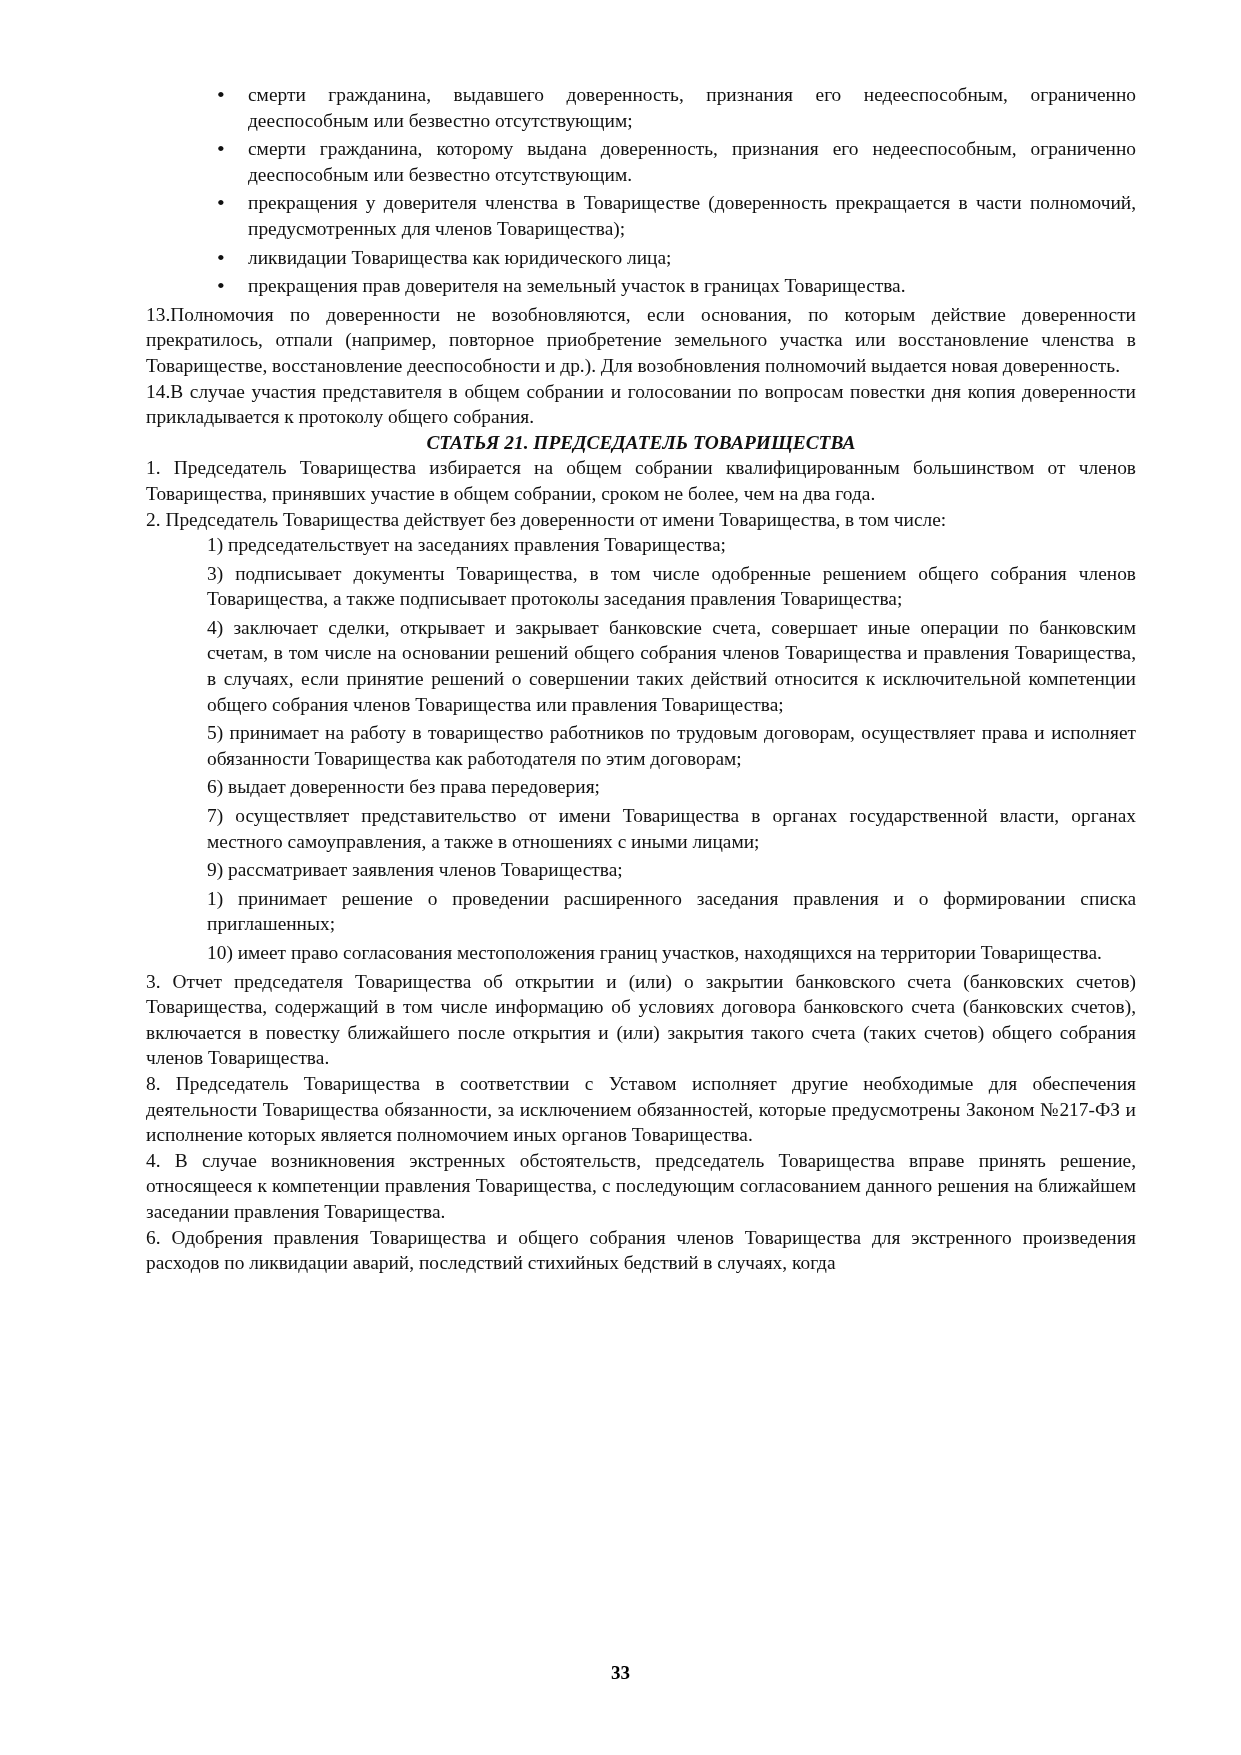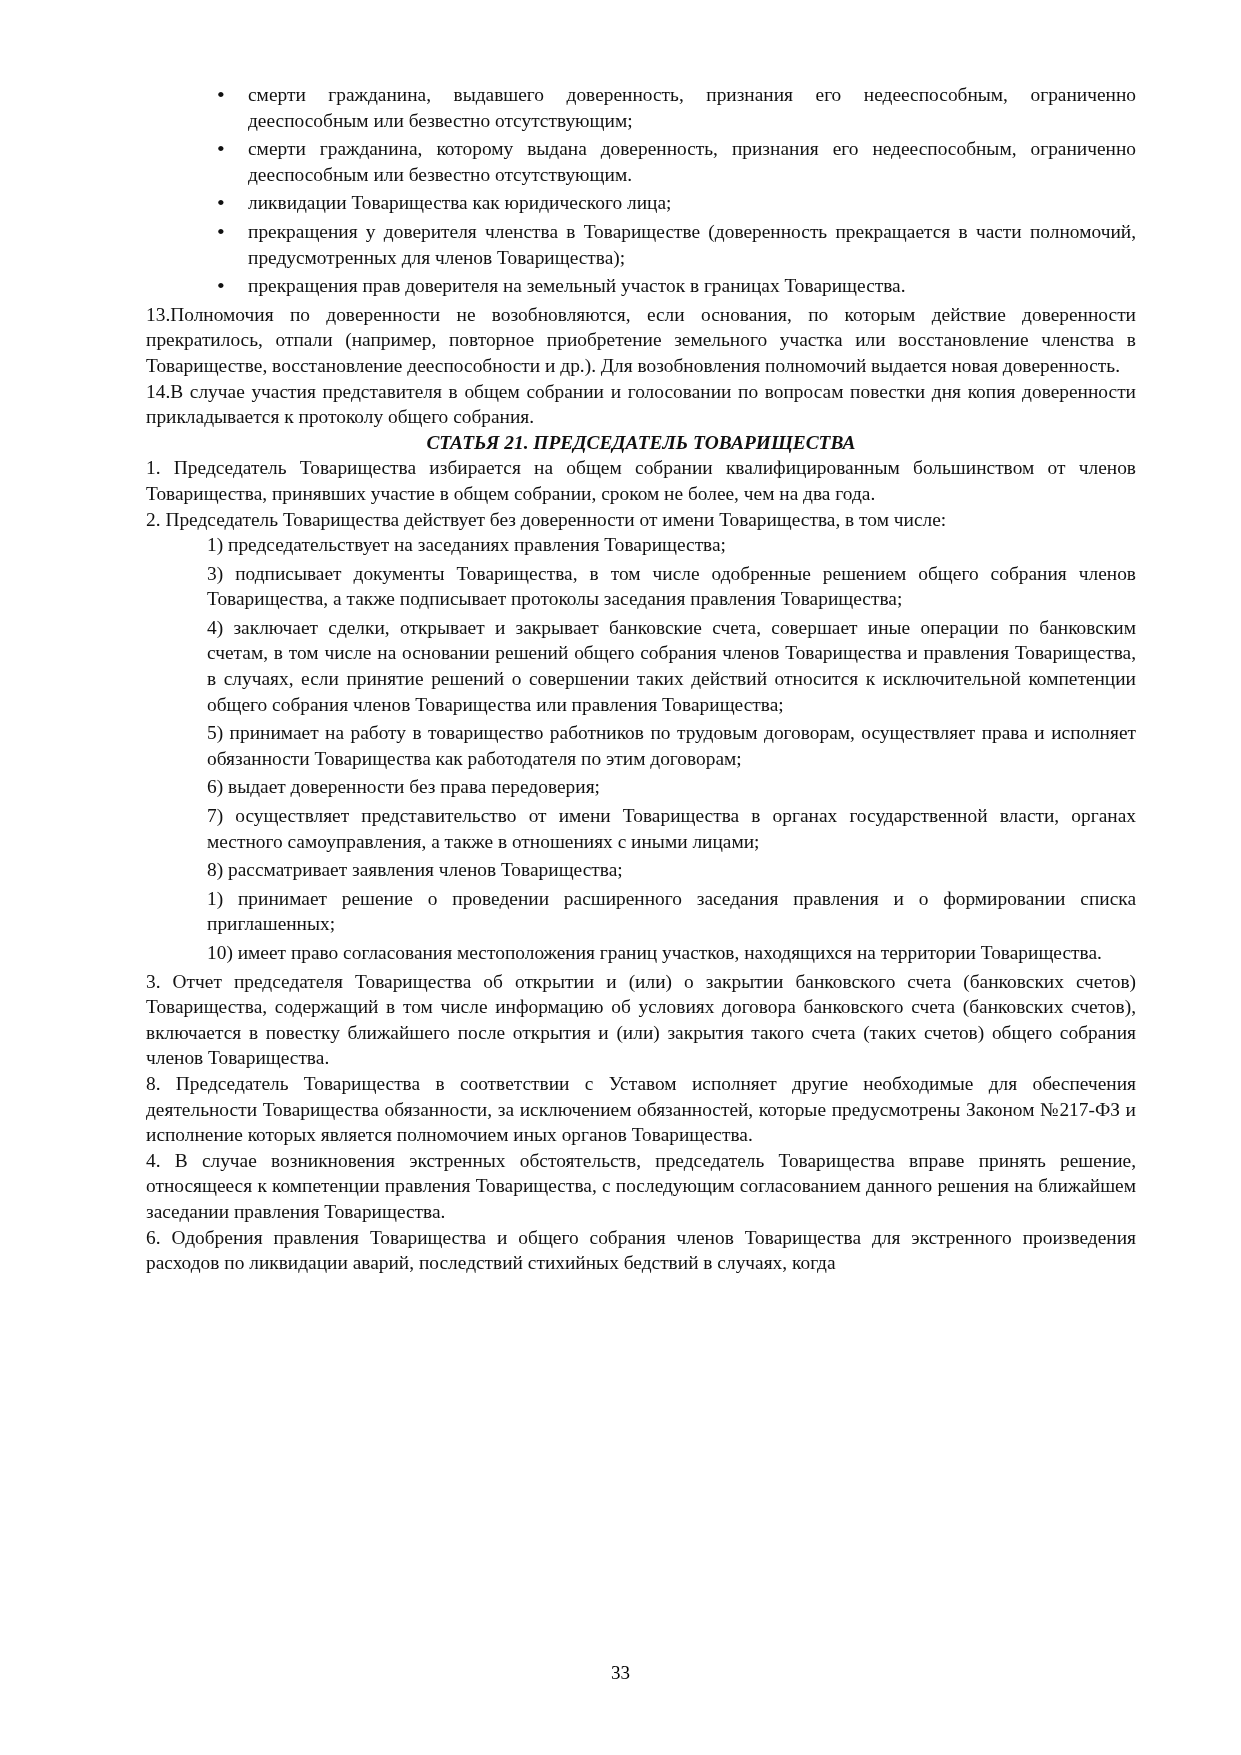--- a/index.html
+++ b/index.html
@@ -21,51 +21,51 @@
   .heading {
     text-align: center; font-weight: bold; font-size: 19.4px;
     margin: 14px 0 12px 0;
     font-style: italic;
   }
   .num-para { margin-bottom: 2px; }
   .subitems { padding-left: 61px; }
   .subitems p { margin-bottom: 3px; }
   .pagenum {
     position: absolute; left: 0; width: 1241px; top: 1662px; text-align: center;
-    font-family: "Liberation Serif", "DejaVu Serif", serif; font-weight: normal; font-size: 19px;
+    font-family: "Liberation Serif", "DejaVu Serif", serif; font-weight: bold; font-size: 19px;
   }
 </style>
 </head>
 <body>
 
 <div class="page">
   <ul class="bullets">
     <li>смерти гражданина, выдавшего доверенность, признания его недееспособным, ограниченно дееспособным или безвестно отсутствующим;</li>
     <li>смерти гражданина, которому выдана доверенность, признания его недееспособным, ограниченно дееспособным или безвестно отсутствующим.</li>
   </ul>
   <ul class="bullets">
+    <li>прекращения у доверителя членства в Товариществе (доверенность прекращается в части полномочий, предусмотренных для членов Товарищества);</li>
     <li>ликвидации Товарищества как юридического лица;</li>
-    <li>прекращения у доверителя членства в Товариществе (доверенность прекращается в части полномочий, предусмотренных для членов Товарищества);</li>
     <li>прекращения прав доверителя на земельный участок в границах Товарищества.</li>
   </ul>
   <p class="para">13.Полномочия по доверенности не возобновляются, если основания, по которым действие доверенности прекратилось, отпали (например, повторное приобретение земельного участка или восстановление членства в Товариществе, восстановление дееспособности и др.). Для возобновления полномочий выдается новая доверенность.</p>
   <p class="para">14.В случае участия представителя в общем собрании и голосовании по вопросам повестки дня копия доверенности прикладывается к протоколу общего собрания.</p>
 
   <p class="heading">СТАТЬЯ 21.  ПРЕДСЕДАТЕЛЬ ТОВАРИЩЕСТВА</p>
 
   <p class="num-para">1.  Председатель Товарищества избирается на общем собрании квалифицированным большинством от членов Товарищества, принявших участие в общем собрании, сроком не более, чем на два года.</p>
   <p class="num-para">2.  Председатель Товарищества действует без доверенности от имени Товарищества, в том числе:</p>
   <div class="subitems">
     <p>1)  председательствует на заседаниях правления Товарищества;</p>
     <p>3)  подписывает документы Товарищества, в том числе одобренные решением общего собрания членов Товарищества, а также подписывает протоколы заседания правления Товарищества;</p>
     <p>4) заключает сделки, открывает и закрывает банковские счета, совершает иные операции по банковским счетам, в том числе на основании решений общего собрания членов Товарищества и правления Товарищества, в случаях, если принятие решений о совершении таких действий относится к исключительной компетенции общего собрания членов Товарищества или правления Товарищества;</p>
     <p>5)  принимает на работу в товарищество работников по трудовым договорам, осуществляет права и исполняет обязанности Товарищества как работодателя по этим договорам;</p>
     <p>6)  выдает доверенности без права передоверия;</p>
     <p>7)  осуществляет представительство от имени Товарищества в органах государственной власти, органах местного самоуправления, а также в отношениях с иными лицами;</p>
-    <p>8)  рассматривает заявления членов Товарищества;</p>
+    <p>9)  рассматривает заявления членов Товарищества;</p>
     <p>1) принимает решение о проведении расширенного заседания правления и о формировании списка приглашенных;</p>
     <p>10)  имеет право согласования местоположения границ участков, находящихся на территории Товарищества.</p>
   </div>
   <p class="num-para">3.  Отчет председателя Товарищества об открытии и (или) о закрытии банковского счета (банковских счетов) Товарищества, содержащий в том числе информацию об условиях договора банковского счета (банковских счетов), включается в повестку ближайшего после открытия и (или) закрытия такого счета (таких счетов) общего собрания членов Товарищества.</p>
   <p class="num-para">8. Председатель Товарищества в соответствии с Уставом исполняет другие необходимые для обеспечения деятельности Товарищества обязанности, за исключением обязанностей, которые предусмотрены Законом №217-ФЗ и исполнение которых является полномочием иных органов Товарищества.</p>
   <p class="num-para">4. В случае возникновения экстренных обстоятельств, председатель Товарищества вправе принять решение, относящееся к компетенции правления Товарищества, с последующим согласованием данного решения на ближайшем заседании правления Товарищества.</p>
   <p class="num-para">6. Одобрения правления Товарищества и общего собрания членов Товарищества для экстренного произведения расходов по ликвидации аварий, последствий стихийных бедствий в случаях, когда</p>
 </div>
 
 <div class="pagenum">33</div>

